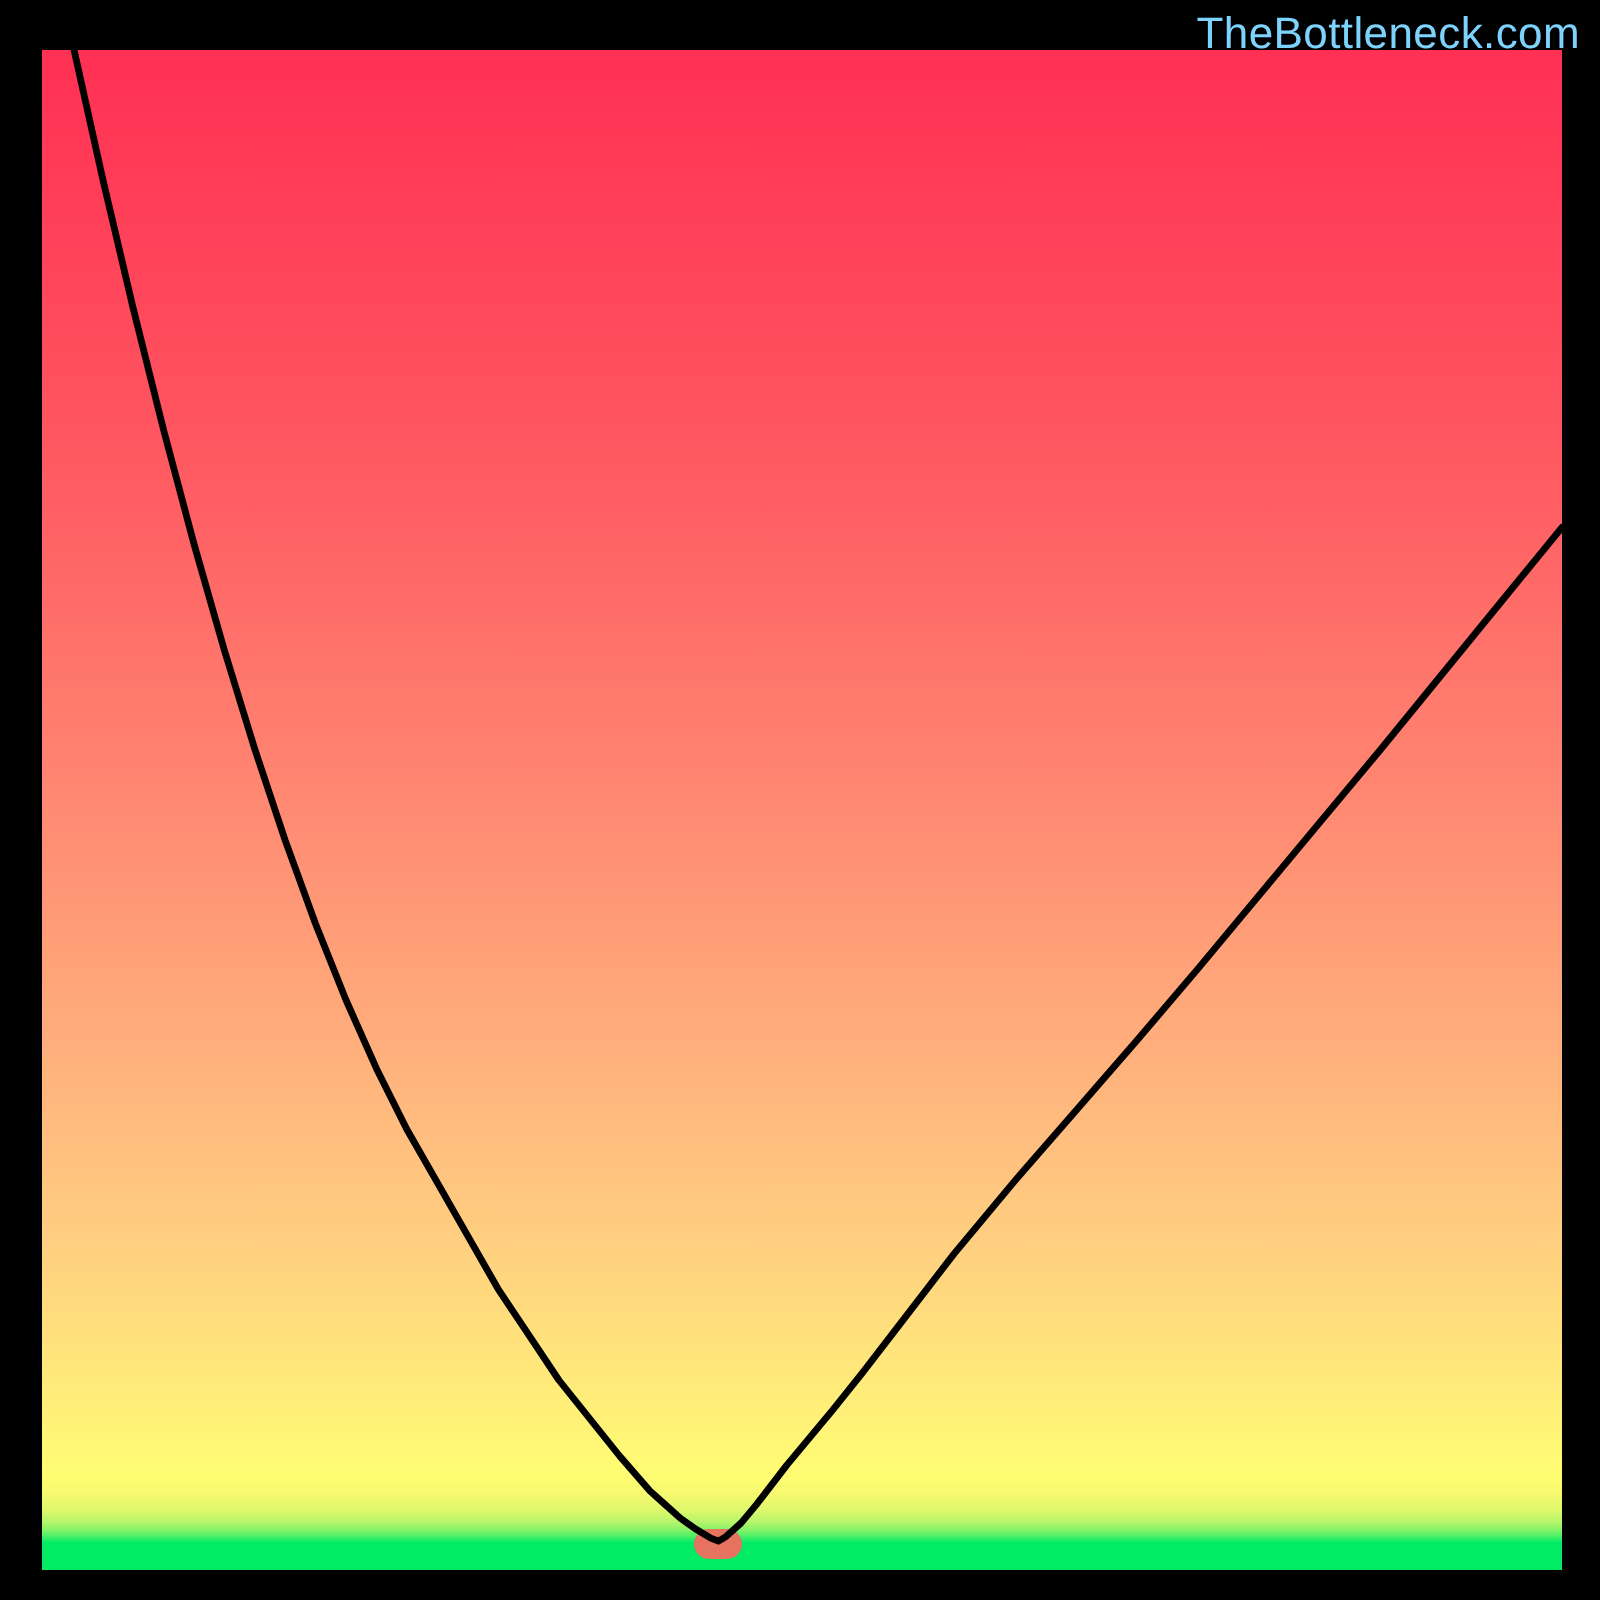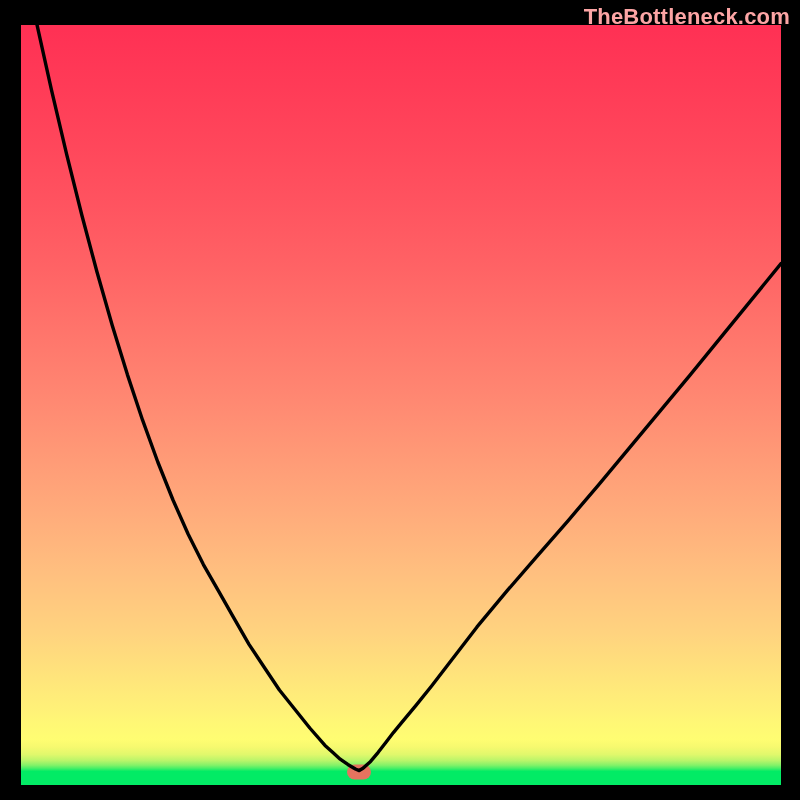--- a/index.html
+++ b/index.html
@@ -14,23 +14,23 @@
   .stage {
     position: relative;
     width: 800px;
     height: 800px;
     background: #000000;
   }
   .attribution {
     position: absolute;
     top: 4px;
     right: 10px;
-    color: #fca5a5;
+    color: #7dd3fc;
     font-size: 22px;
-    font-weight: 700;
+    font-weight: 400;
     letter-spacing: 0.2px;
     z-index: 5;
   }
   .plot-box {
     position: absolute;
     left: 21px;
     top: 25px;
     width: 760px;
     height: 760px;
     overflow: hidden;

